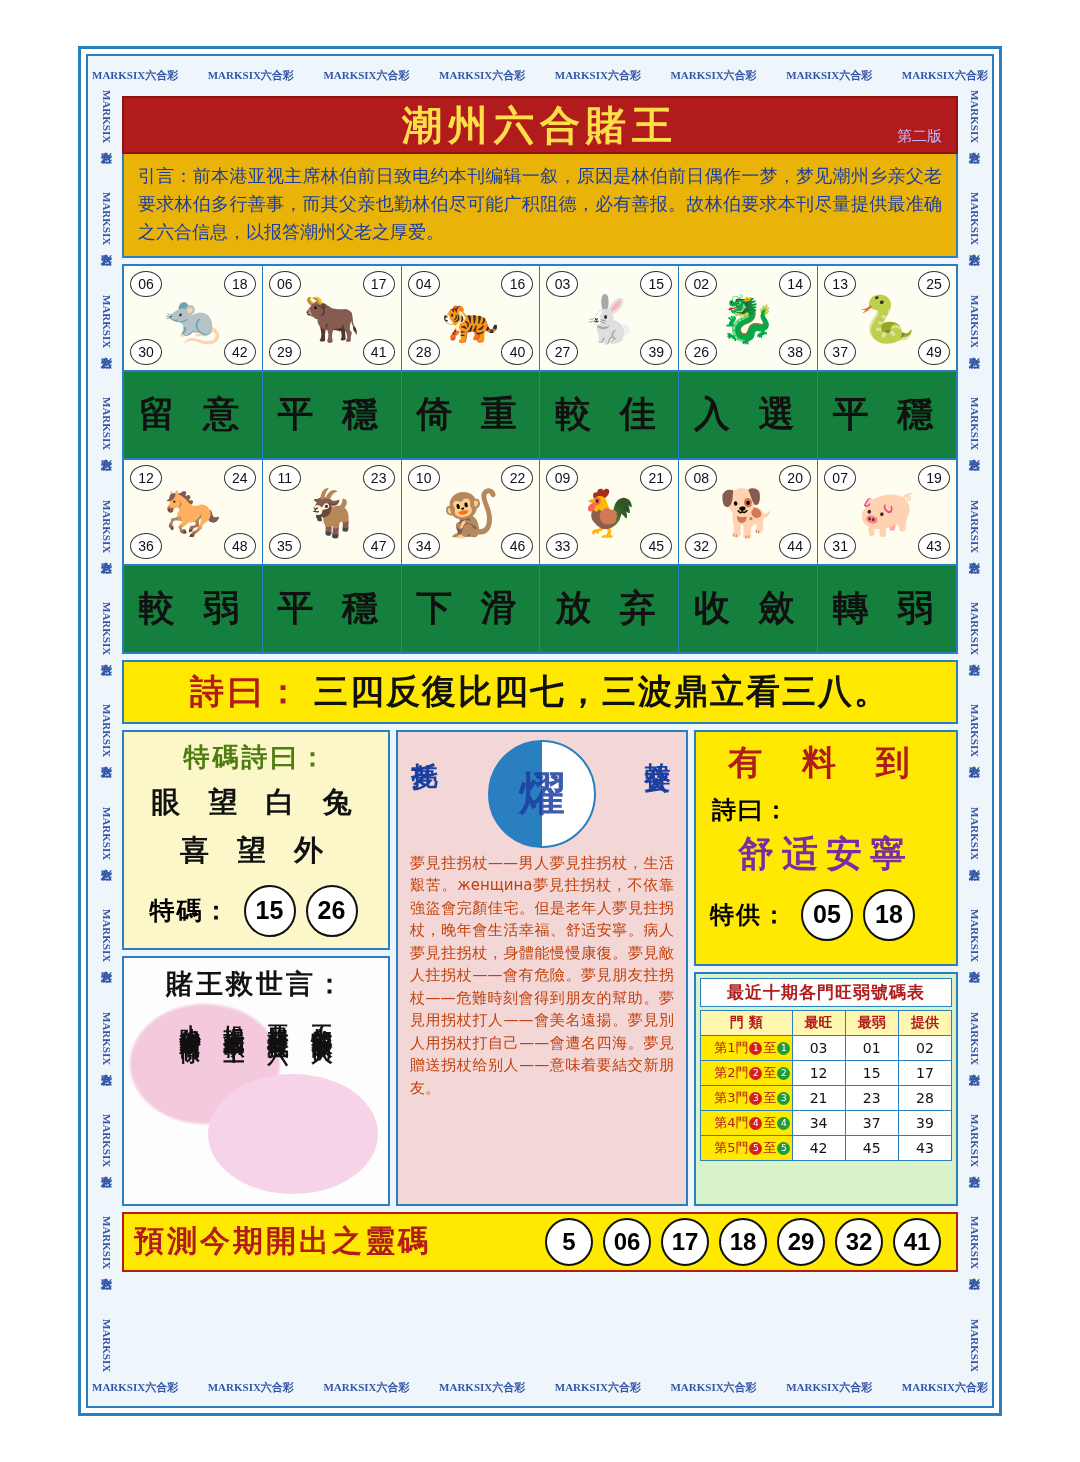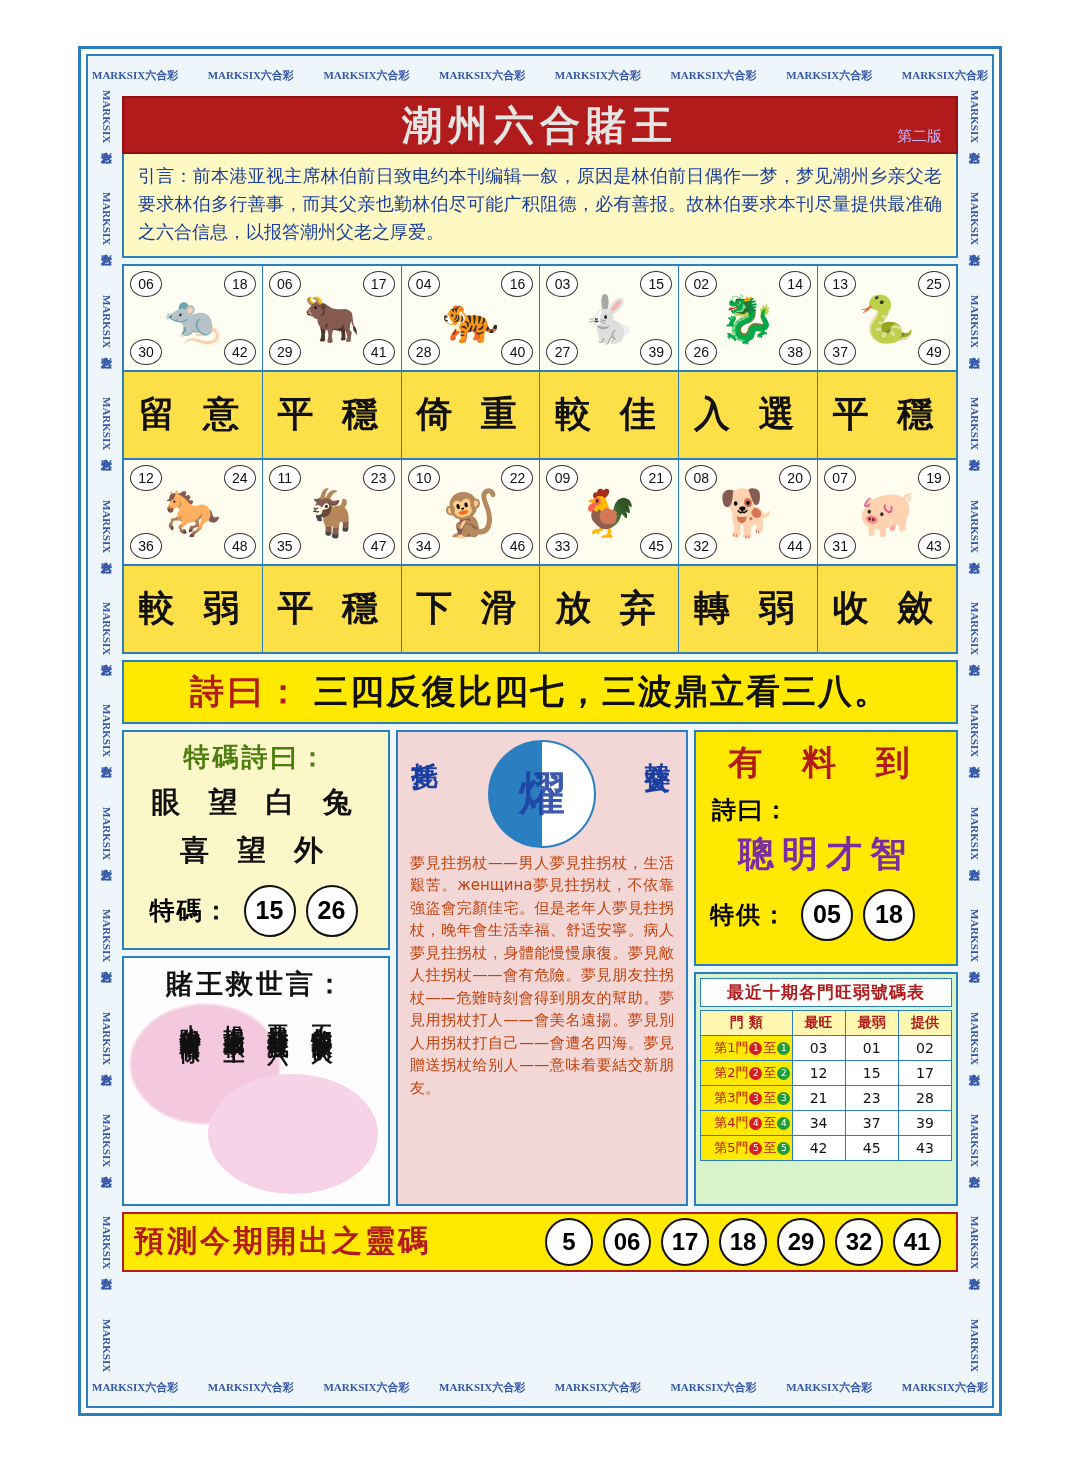--- a/index.html
+++ b/index.html
@@ -37,29 +37,29 @@
 
   .content{
     position:absolute;left:122px;top:96px;width:836px;height:1272px;
   }
   
   .title-bar{
     position:relative;height:58px;background:#b11b1b;border:2px solid #8d1212;
     display:flex;align-items:center;justify-content:center;box-sizing:border-box;
   }
   .title-bar h1{
-    margin:8px;color:#e5e5e5;font-size:40px;font-weight:bold;letter-spacing:6px;
+    margin:8px;color:#fde047;font-size:40px;font-weight:bold;letter-spacing:6px;
     font-family:"DejaVu Sans","Liberation Sans",sans-serif;
   }
   .edition{
     position:absolute;right:14px;bottom:6px;color:#c4b5fd;font-size:15px;
   }
   
   .intro{
-    background:#fef9c3;border:2px solid #2a7fc1;border-top:none;padding:8px 14px 10px 14px;
+    background:#eab308;border:2px solid #2a7fc1;border-top:none;padding:8px 14px 10px 14px;
     color:#1b3fa0;font-size:18px;line-height:1.55;text-align:justify;
     font-family:"DejaVu Sans",sans-serif;box-sizing:border-box;
   }
   
   .zgrid{margin-top:6px;border:2px solid #2a7fc1;box-sizing:border-box;background:#fff;}
   .zrow{display:flex;}
   .zcell{
     flex:1 1 0;position:relative;height:104px;border-right:1px solid #2a7fc1;
     background:#fdfdf2;box-sizing:border-box;
   }
@@ -73,21 +73,21 @@
   .n-tl{left:6px;top:5px;}
   .n-tr{right:6px;top:5px;}
   .n-bl{left:6px;bottom:5px;}
   .n-br{right:6px;bottom:5px;}
   .animal{
     position:absolute;left:0;right:0;top:24px;height:58px;
     display:flex;align-items:center;justify-content:center;font-size:46px;line-height:1;
   }
   .wordrow{display:flex;border-top:2px solid #2a7fc1;}
   .wcell{
-    flex:1 1 0;height:86px;border-right:1px solid #2a7fc1;background:#fde047;
+    flex:1 1 0;height:86px;border-right:1px solid #2a7fc1;background:#15803d;
     display:flex;align-items:center;justify-content:center;box-sizing:border-box;
   }
   .wcell:last-child{border-right:none;}
   .wcell span{font-size:36px;font-weight:bold;letter-spacing:8px;color:#111;}
   .zrow.sep{border-top:2px solid #2a7fc1;}
 
   
   .poem-bar{
     margin-top:6px;background:#ffe900;border:2px solid #2a7fc1;height:64px;
     display:flex;align-items:center;justify-content:center;box-sizing:border-box;
@@ -393,24 +393,24 @@
           <div class="wcell">
             <span>平 穩</span>
           </div>
           <div class="wcell">
             <span>下 滑</span>
           </div>
           <div class="wcell">
             <span>放 弃</span>
           </div>
           <div class="wcell">
+            <span>收 斂</span>
+          </div>
+          <div class="wcell">
             <span>轉 弱</span>
-          </div>
-          <div class="wcell">
-            <span>收 斂</span>
           </div>
         </div>
     </div>
 
     <div class="poem-bar">
       <span class="label">詩曰：</span>
       <span class="text">三四反復比四七，三波鼎立看三八。</span>
     </div>
 
     <div class="mid">
@@ -450,21 +450,21 @@
             </div>
           </div>
           <div class="dream-body">夢見拄拐杖——男人夢見拄拐杖，生活艱苦。женщина夢見拄拐杖，不依靠強盜會完顏佳宅。但是老年人夢見拄拐杖，晚年會生活幸福、舒适安寧。病人夢見拄拐杖，身體能慢慢康復。夢見敵人拄拐杖——會有危險。夢見朋友拄拐杖——危難時刻會得到朋友的幫助。夢見用拐杖打人——會美名遠揚。夢見別人用拐杖打自己——會遭名四海。夢見贈送拐杖给别人——意味着要結交新朋友。</div>
         </div>
       </div>
 
       <div class="col-right">
         <div class="box youliao">
           <div class="hd">有 料 到</div>
           <div class="shi">詩曰：</div>
-          <div class="big">聰明才智</div>
+          <div class="big">舒适安寧</div>
           <div class="yl-row">
             <span class="lab">特供：</span>
             <span class="ball">05</span>
             <span class="ball">18</span>
           </div>
         </div>
 
         <div class="box tablebox">
           <div class="hd">最近十期各門旺弱號碼表</div>
           <table class="rank">

